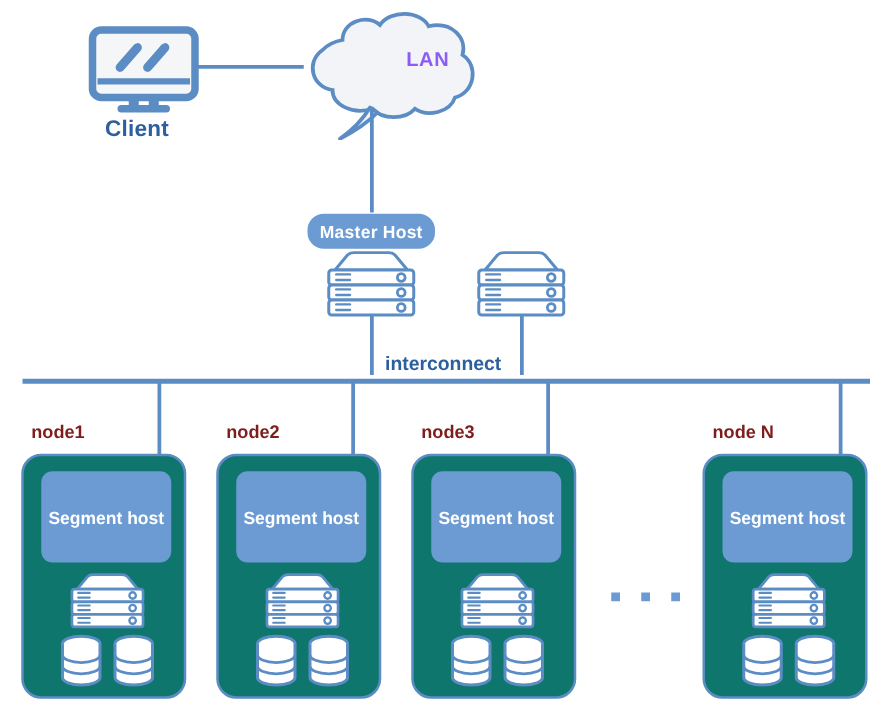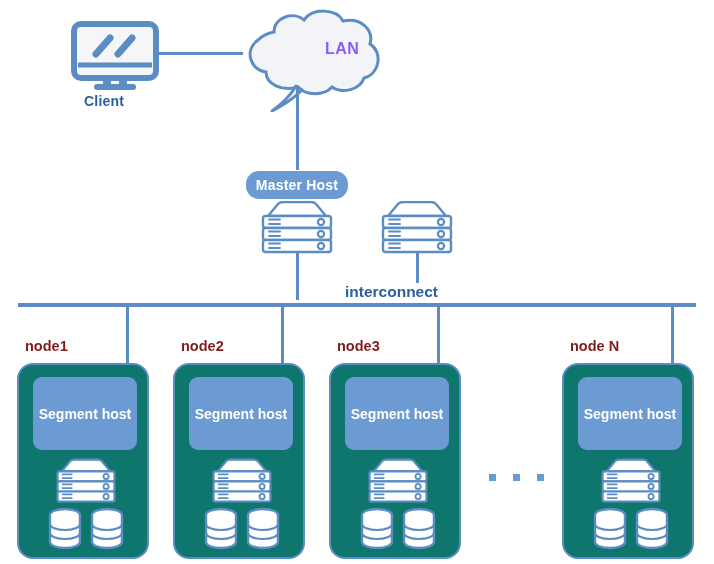--- a/index.html
+++ b/index.html
@@ -26,21 +26,21 @@
   }
   .hbar {
     background: #5b8cc4;
     height: 4px;
   }
 
   
   .label-blue {
     color: #2c5f9e;
     font-weight: bold;
-    font-size: 14px;
+    font-size: 18px;
     letter-spacing: 0.2px;
     white-space: nowrap;
   }
   .node-label {
     color: #7f1d1d;
     font-weight: bold;
     font-size: 14.5px;
     text-align: left;
     white-space: nowrap;
   }
@@ -184,21 +184,21 @@
           <line x1="15" y1="47" x2="26" y2="47"></line>
       </g>
       <circle cx="67" cy="21" r="3.1" fill="#ffffff" stroke="#5b8cc4" stroke-width="2.2"></circle>
       <circle cx="67" cy="33" r="3.1" fill="#ffffff" stroke="#5b8cc4" stroke-width="2.2"></circle>
       <circle cx="67" cy="45" r="3.1" fill="#ffffff" stroke="#5b8cc4" stroke-width="2.2"></circle>
     </svg>
   </div>
 
   <div class="abs vline" style="left:416px; top:252px; height:48px;"></div>
 
-  <div class="abs interconnect-label" style="left:303px; top:283px;margin-left:37px;">interconnect</div>
+  <div class="abs interconnect-label" style="left:303px; top:283px;">interconnect</div>
 
   <div class="abs hbar" style="left:18px; top:303px; width:678px;"></div>
 
   <div class="abs vline" style="left:126px; top:305px; height:60px;"></div>
   <div class="abs vline" style="left:281px; top:305px; height:60px;"></div>
   <div class="abs vline" style="left:437px; top:305px; height:60px;"></div>
   <div class="abs vline" style="left:671px; top:305px; height:60px;"></div>
 
   <div class="abs node-label" style="left:25px;  top:338px; width:95px;">node1</div>
   <div class="abs node-label" style="left:181px; top:338px; width:95px;">node2</div>

